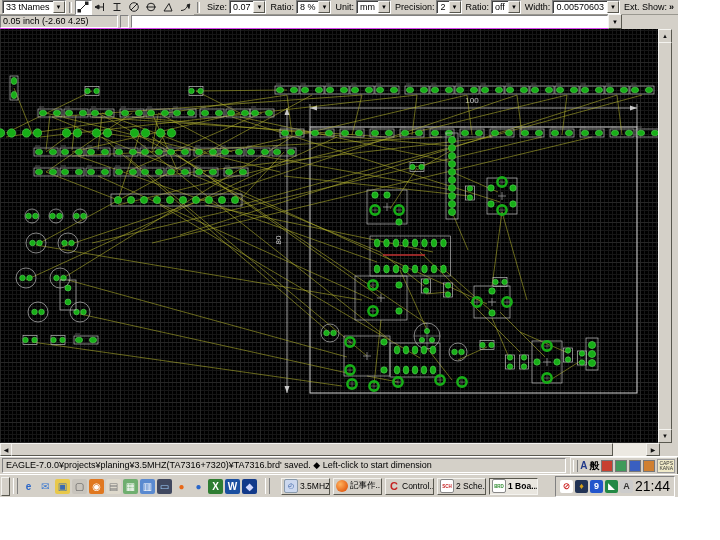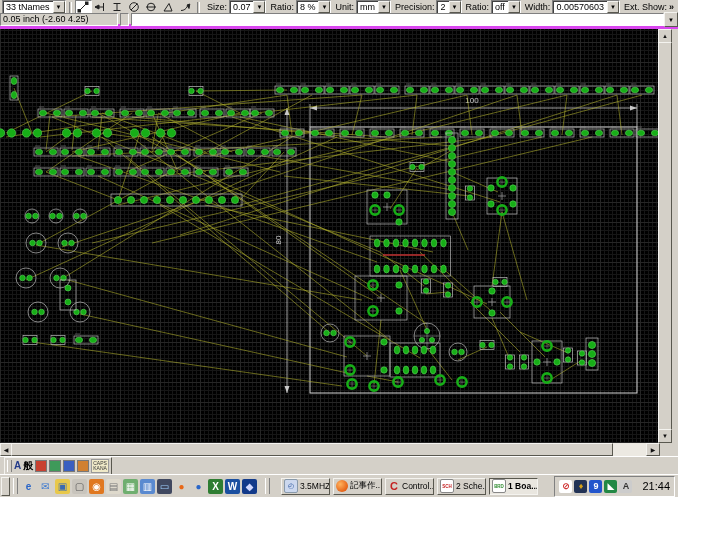--- a/index.html
+++ b/index.html
@@ -19,22 +19,22 @@
          border:1px solid;border-color:#808080 #fff #fff #808080;box-shadow:inset 1px 1px 0 #404040;}
   .combo .val{padding:0 3px;white-space:nowrap;}
   .combo .drop{width:10px;height:10px;margin:0;display:flex;align-items:center;justify-content:center;
          font-size:6px;line-height:1;border:1px solid;border-color:#f4f3ef #59584f #59584f #f4f3ef;background:#d4d0c8;}
   .toolbtn{width:15px;height:13px;display:flex;align-items:center;justify-content:center;background:#d4d0c8;border:1px solid transparent;}
   .toolbtn.pressed{background:#fff;border-color:#808080 #fff #fff #808080;border-style:solid;}
   .flabel{margin:0 2px 0 4px;white-space:nowrap;}
   .chev{margin-left:auto;margin-right:4px;font-weight:bold;font-size:9px;}
 
   
-  .row2{position:absolute;left:0;top:15px;width:678px;height:14px;display:flex;align-items:center;
-        border-bottom:5px solid #d946ef;box-sizing:border-box;background:#d4d0c8;}
+  .row2{position:absolute;left:0;top:15px;width:622px;height:14px;display:flex;align-items:center;
+        border-bottom:1px solid #d946ef;box-sizing:border-box;background:#d4d0c8;}
   .coordbox{width:112px;height:11px;line-height:11px;padding:0 2px;background:#d4d0c8;
             border:1px solid;border-color:#808080 #fff #fff #808080;white-space:nowrap;overflow:hidden;}
   .minisep{width:7px;height:11px;border:1px solid;border-color:#808080 #fff #fff #808080;background:#d4d0c8;margin-left:2px;}
   .cmdline{flex:1;height:11px;background:#fff;border:1px solid;border-color:#808080 #fff #fff #808080;margin-left:2px;}
   .cmddrop{width:12px;height:13px;display:flex;align-items:center;justify-content:center;font-size:6px;
            border:1px solid;border-color:#f4f3ef #59584f #59584f #f4f3ef;background:#d4d0c8;}
 
   
   .canvas{position:absolute;left:0;top:29px;width:658px;height:414px;overflow:hidden;
     background:
@@ -82,21 +82,21 @@
   .ticon{width:12px;height:12px;flex:0 0 12px;display:flex;align-items:center;justify-content:center;
          font-size:7px;font-weight:bold;border-radius:2px;}
   .ticon.sch,.ticon.brd{background:#fff;border:1px solid #888;font-size:4.5px;letter-spacing:0;}
   .ticon.firefox{background:radial-gradient(circle at 35% 35%,#ffb25e,#e56318 70%);border-radius:50%;}
   .ticon.magnifier{background:#ccd8ee;color:#234f9a;border:1px solid #89a;}
   .ticon.control-c{color:#c42222;font-size:11px;}
   .tray{margin-left:auto;margin-right:3px;height:19px;display:flex;align-items:center;gap:2px;padding:0 4px;
         border:1px solid;border-color:#808080 #fff #fff #808080;}
   .trayicon{width:13px;height:13px;display:flex;align-items:center;justify-content:center;
             font-size:9px;font-weight:bold;border-radius:2px;}
-  .clock{margin-left:8px;font-size:11px;}
+  .clock{margin-left:0;font-size:14px;}
 </style>
 </head>
 <body>
 
 <div class="win">
 
   <div class="row1">
     <div class="combo" style="width:64px;">
       <span class="val" style="flex:1">33 tNames</span>
       <span class="drop">▼</span>
@@ -772,20 +772,21 @@
   </div>
 
   <div class="hscroll">
     <div class="sbtn" style="left:0;top:0;width:10px;height:11px;">◀</div>
     <div class="thumb" style="left:11px;top:0;width:600px;height:11px;"></div>
     <div class="sbtn" style="left:646px;top:0;width:12px;height:11px;">▶</div>
   </div>
   <div class="corner"></div>
 
   <div class="status">
+    <div class="statcell">EAGLE-7.0.0¥projects¥planing¥3.5MHZ(TA7316+7320)¥TA7316.brd' saved.  ◆ Left-click to start dimension</div>
     <div class="ime">
       <div class="grip"></div>
       <span class="mode" style="color:#223a8a;">A</span>
       <span class="mode">般</span>
       <span id="imeicons" style="display:flex;gap:2px;">
           <span class="micon" style="background: rgb(200, 64, 48);"></span>
           <span class="micon" style="background: rgb(63, 154, 90);"></span>
           <span class="micon" style="background: rgb(58, 95, 192);"></span>
           <span class="micon" style="background: rgb(208, 128, 48);"></span>
         </span>

